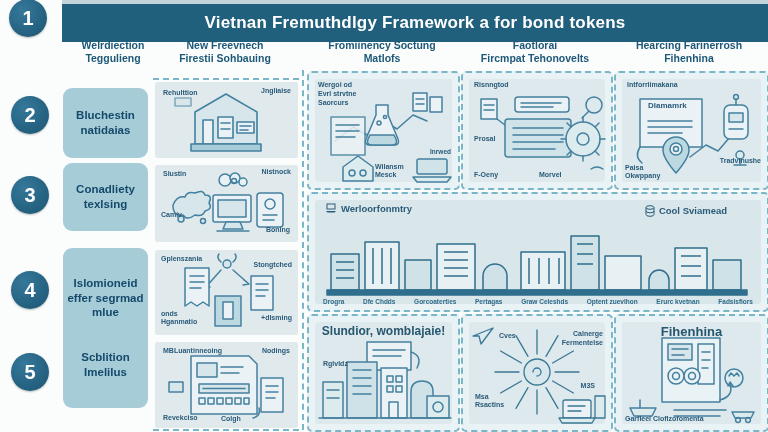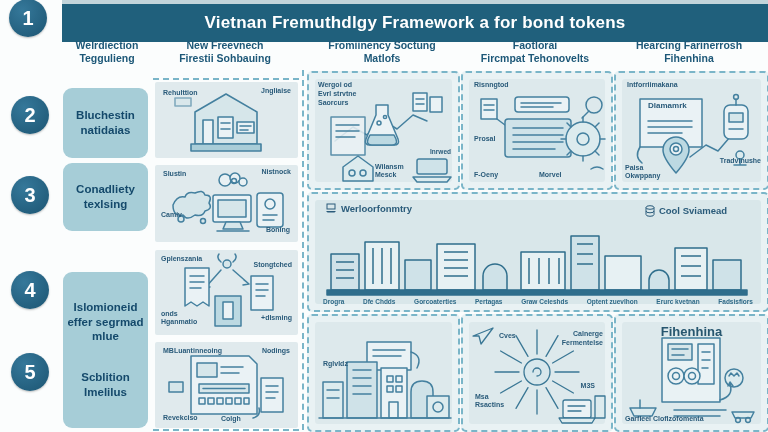--- a/index.html
+++ b/index.html
@@ -53,39 +53,39 @@
   <div class="circle" style="left:11px;top:176px;">
       <span>3</span>
     </div>
   <div class="circle" style="left:11px;top:271px;">
       <span>4</span>
     </div>
   <div class="circle" style="left:11px;top:353px;">
       <span>5</span>
     </div>
 
-  <div class="header" style="left:61px;width:92px;text-align:center;">Welrdiection
+  <div class="header" style="left:67px;width:92px;text-align:center;">Welrdiection
 Teggulieng</div>
   <div class="header" style="left:306px;width:152px;">Fromiinency Soctung
 Matlofs</div>
   <div class="header" style="left:150px;width:150px;">New Freevnech
 Firestii Sohbauing</div>
   <div class="header" style="left:460px;width:150px;">Faotlorai
 Fircmpat Tehonovelts</div>
   <div class="header" style="left:612px;width:154px;">Hearcing Farinerrosh
 Fihenhina</div>
 
   <div class="leftbox" style="top:88px;height:70px;">Bluchestin
 natidaias</div>
   <div class="leftbox" style="top:163px;height:68px;">Conadliety
 texlsing</div>
-  <div class="leftbox" style="top:248px;height:100px;margin-top:24px;">Islomioneid
+  <div class="leftbox" style="top:248px;height:100px;">Islomioneid
 effer segrmad
 mlue</div>
-  <div class="leftbox" style="top:342px;height:86px;">Scblition
+  <div class="leftbox" style="top:322px;height:86px;">Scblition
 Imelilus</div>
 
   <div class="vdash"></div>
   <div class="hdash" style="left:153px;top:78px;width:146px;"></div>
   <div class="hdash" style="left:153px;top:429px;width:146px;"></div>
 
   <div class="c2panel" style="top:82px;height:76px;">
     <svg class="ill" width="143" height="76" viewBox="0 0 143 76">
       <g stroke="#44809f" stroke-width="1.6" fill="none" stroke-linejoin="round" stroke-linecap="round">
         <path d="M40 30 L71 12 L102 30 V62 H40 Z" fill="#d6e6ea"></path>
@@ -369,20 +369,21 @@
           <rect x="87" y="60" width="6" height="6"></rect>
         <rect x="78" y="70" width="6" height="6"></rect>
           <rect x="87" y="70" width="6" height="6"></rect>
         <rect x="80" y="86" width="9" height="16"></rect>
         <path d="M102 102 v-26 q0 -11 11 -11 q11 0 11 11 v26 z" fill="#cfe2e8"></path>
         <rect x="118" y="80" width="22" height="22" fill="#dcebee"></rect>
         <circle cx="129" cy="91" r="5"></circle>
         <line x1="10" y1="102" x2="142" y2="102"></line>
       </g>
     </svg>
+    <div class="ptitle">Slundior, womblajaie!</div>
     <div class="lbl" style="left:14px;top:44px;">Rglvldz</div>
   </div>
 
   <div class="dpanel" style="left:461px;top:314px;width:148px;height:114px;">
     <div class="inner"></div>
     <svg class="ill" width="148" height="114" viewBox="0 0 148 114">
       <g stroke="#3a7795" stroke-width="1.3" fill="none" stroke-linecap="round">
         <line x1="92" y1="56" x2="116" y2="56"></line>
           <line x1="89.6" y1="65" x2="110.4" y2="77"></line>
         <line x1="83" y1="71.6" x2="95" y2="92.4"></line>

